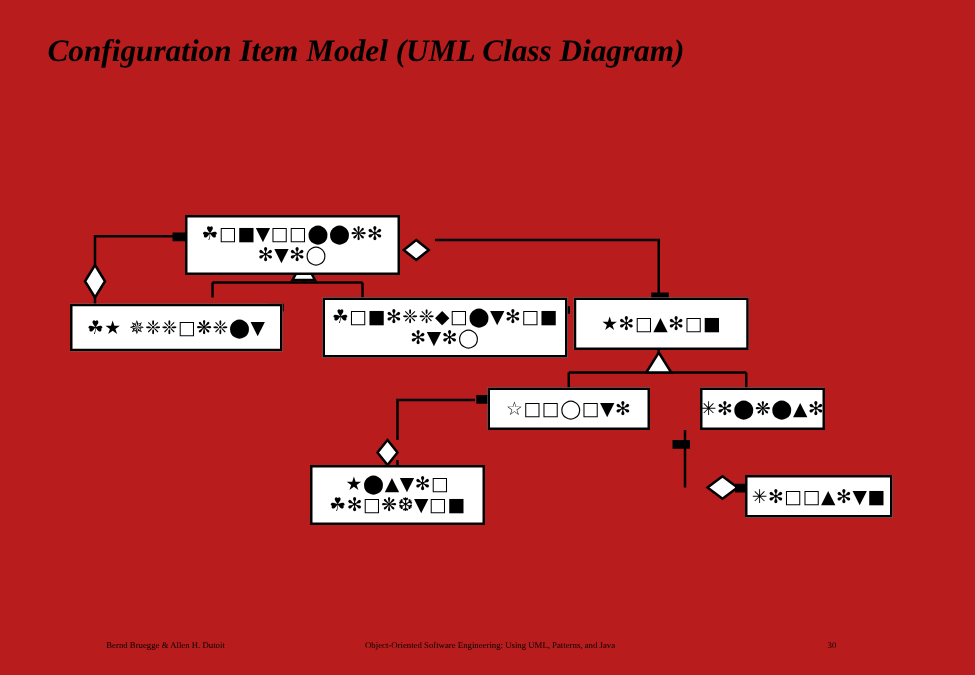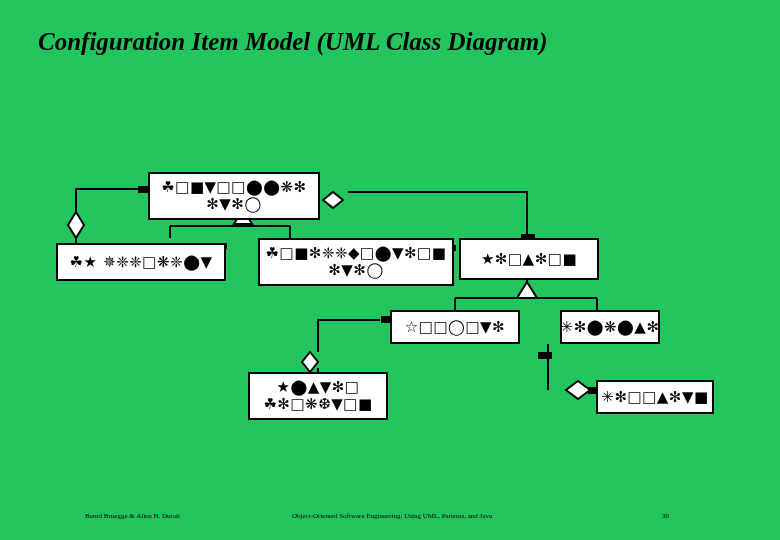--- a/index.html
+++ b/index.html
@@ -4,21 +4,21 @@
 <style>
   html, body {
     margin: 0;
     padding: 0;
     background: #ffffff;
   }
   #slide {
     position: relative;
     width: 780px;
     height: 540px;
-    background: #22c55e;
+    background: #b91c1c;
     overflow: hidden;
     font-family: "Liberation Serif", serif;
   }
 
   
   #slide-title {
     position: absolute;
     left: 38px;
     top: 28px;
     width: 700px;

